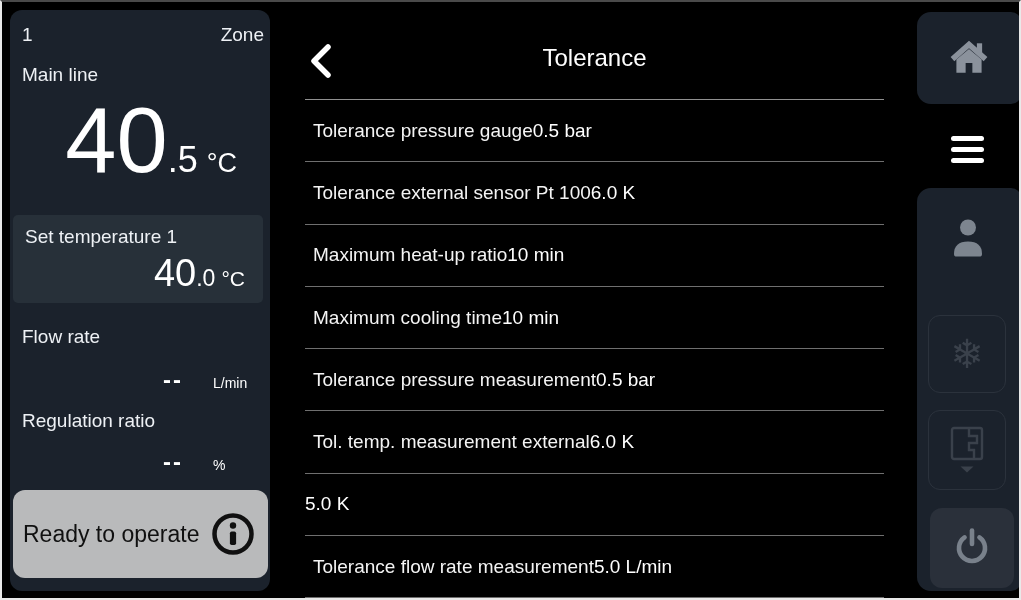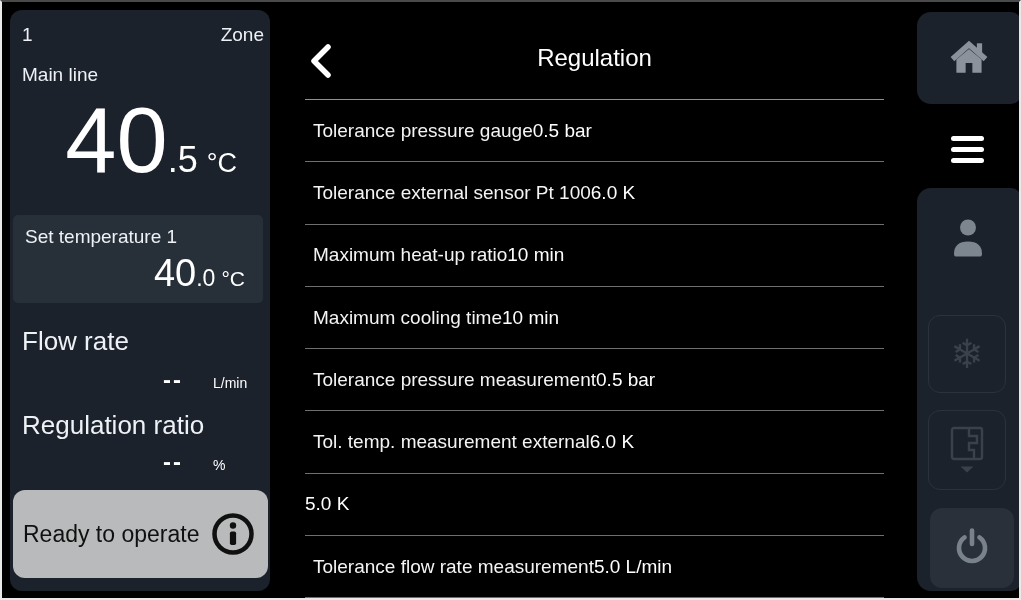--- a/index.html
+++ b/index.html
@@ -20,21 +20,21 @@
   .main-temp .big{font-size:92px;color:#fff;}
   .main-temp .frac{font-size:36px;color:#fff;}
   .main-temp .unit{font-size:27px;color:#fff;margin-left:9px;}
   .set-box{position:absolute;top:205px;left:3px;width:250px;height:88px;
     background:#273039;border-radius:5px;cursor:pointer;}
   .set-box .set-label{position:absolute;top:11px;left:12px;font-size:19px;color:#eef1f5;}
   .set-box .set-value{position:absolute;right:18px;bottom:11px;line-height:1;white-space:nowrap;}
   .set-value .big{font-size:38px;}
   .set-value .frac{font-size:23px;}
   .set-value .unit{font-size:21px;margin-left:6px;}
-  .metric-label{position:absolute;left:12px;font-size:26px;color:#eef1f5;}
+  .metric-label{position:absolute;left:12px;font-size:19px;color:#eef1f5;}
   .metric-line{position:absolute;left:12px;display:flex;align-items:baseline;white-space:nowrap;}
   .metric-value{width:161px;text-align:right;font-size:24px;font-weight:700;letter-spacing:2px;}
   .metric-unit{margin-left:30px;font-size:14px;font-weight:400;letter-spacing:0;}
   .status-btn{position:absolute;top:480px;left:3px;width:255px;height:88px;
     background:#b9babb;border:none;border-radius:12px;cursor:pointer;
     display:flex;align-items:center;justify-content:space-between;
     padding:0 12px 0 10px;box-sizing:border-box;
     font-family:inherit;}
   .status-btn .status-label{font-size:23px;color:#101010;}
   
@@ -116,21 +116,21 @@
 
   <main class="main-panel">
     <header class="panel-header">
       <button class="back-btn">
         <span style="display:flex">
           <svg width="28" height="36" viewBox="0 0 28 36">
             <polyline points="21,4 7,18 21,32" fill="none" stroke="#fff" stroke-width="5.5" stroke-linecap="round" stroke-linejoin="round"></polyline>
           </svg>
         </span>
       </button>
-      <h1 class="panel-title">Regulation</h1>
+      <h1 class="panel-title">Tolerance</h1>
     </header>
 
     <div class="rows">
       <div class="t-row">
         <span class="row-label">Tolerance pressure gauge</span>
         <span class="row-value">0.5 bar</span>
       </div>
       <div class="t-row">
         <span class="row-label">Tolerance external sensor Pt 100</span>
         <span class="row-value">6.0 K</span>

